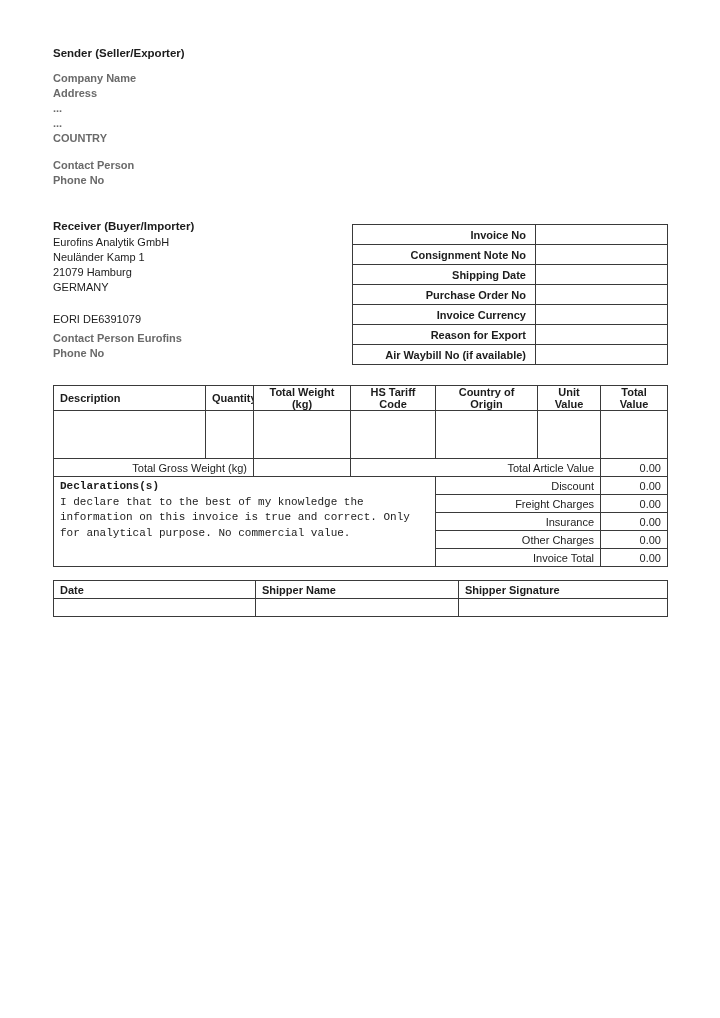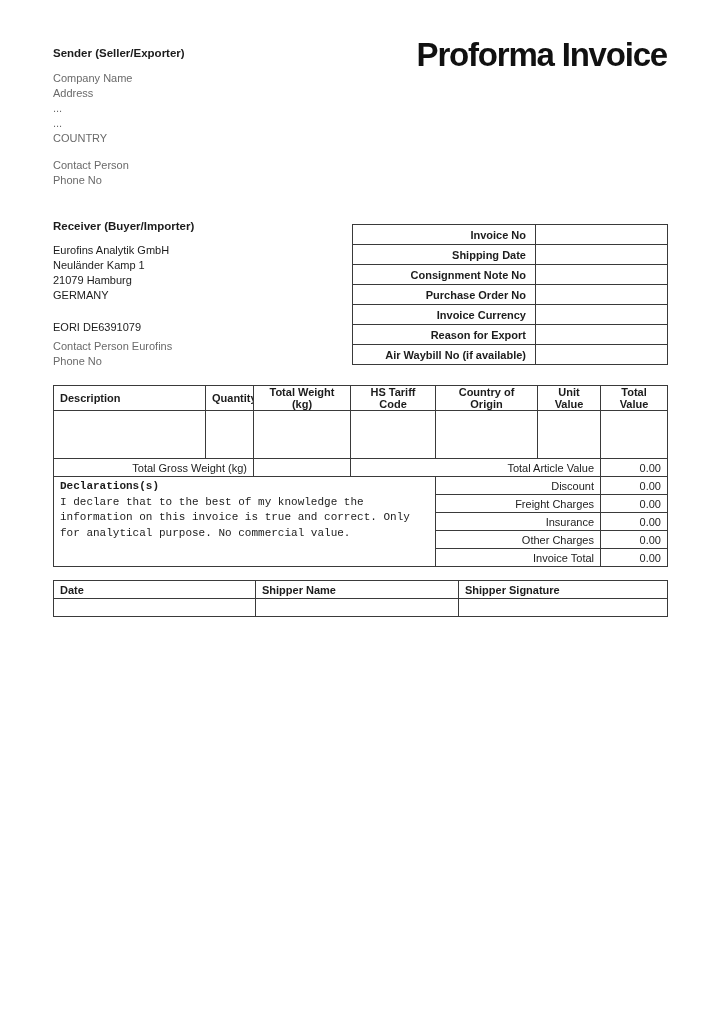--- a/index.html
+++ b/index.html
@@ -9,27 +9,27 @@
     font-family: "Liberation Sans", sans-serif;
     color: #1c1c1c;
     position: relative;
     margin: 0 auto;
   }
   .page { position: absolute; inset: 0; background: #fff; }
 
   
   .block { position: absolute; font-size: 11px; line-height: 15px; }
   .block .heading { font-weight: 700; font-size: 11.5px; margin-bottom: 10px; }
-  .muted { color: #6a6a6a; }
+  .muted { color: #6a6a6a; font-weight: bold; }
   .gap { height: 12px; }
   .gap-lg { height: 17px; }
 
   #sender-block   { left: 53px; top: 46px; width: 280px; }
   #receiver-block { left: 53px; top: 219px; width: 290px; }
-  #receiver-block .heading { margin-bottom: 9px; }
+  #receiver-block .heading { margin-bottom: 1px; }
 
   #page-title {
     position: absolute; top: 36px; right: 53px;
     font-size: 33px; font-weight: 700; letter-spacing: -1.2px;
     color: #111; white-space: nowrap;
   }
 
   
   table { border-collapse: collapse; table-layout: fixed; padding-left: 16px; }
   td { border: 1px solid #3a3a3a; font-size: 11px; padding: 0 6px; overflow: hidden; }
@@ -55,21 +55,20 @@
   
   #signature-table { position: absolute; left: 53px; top: 580px; width: 614px; }
   #signature-table td { height: 18px; }
   #signature-table td.head { font-weight: 700; }
 </style>
 </head>
 <body>
 
 <div class="page">
 
-  <div id="page-title">Proforma Invoice</div>
 
   <div class="block" id="sender-block">
     <div class="heading">Sender (Seller/Exporter)</div>
     <div class="muted">Company Name</div>
     <div class="muted">Address</div>
     <div class="muted">...</div>
     <div class="muted">...</div>
     <div class="muted">COUNTRY</div>
     <div class="gap"></div>
     <div class="muted">Contact Person</div>
@@ -93,25 +92,25 @@
     <colgroup>
         <col style="width:183px">
         <col style="width:132px">
       </colgroup>
     <tbody>
         <tr>
       <td class="label">Invoice No</td>
       <td></td>
     </tr>
     <tr>
+      <td class="label">Consignment Note No</td>
+      <td></td>
+    </tr>
+    <tr>
       <td class="label">Shipping Date</td>
-      <td></td>
-    </tr>
-    <tr>
-      <td class="label">Consignment Note No</td>
       <td></td>
     </tr>
     <tr>
       <td class="label">Purchase Order No</td>
       <td></td>
     </tr>
     <tr>
       <td class="label">Invoice Currency</td>
       <td></td>
     </tr>

